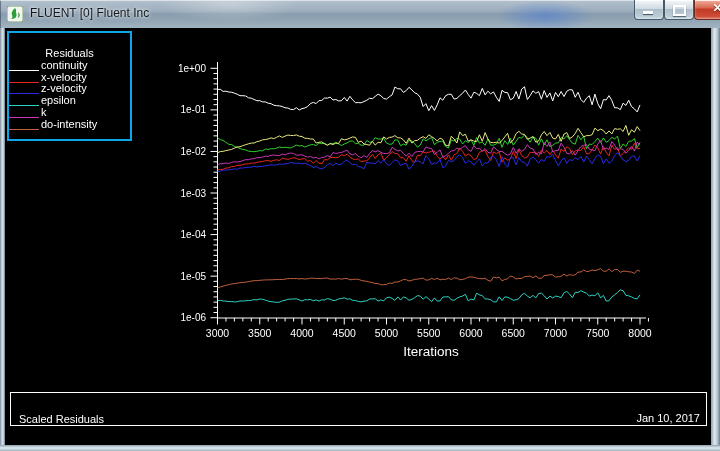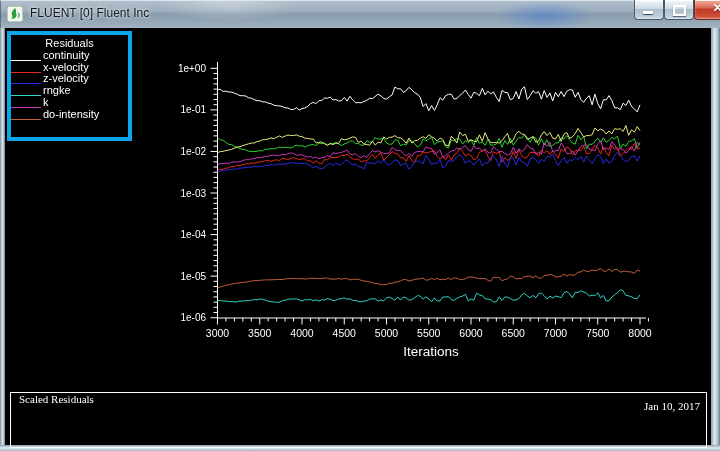--- a/index.html
+++ b/index.html
@@ -52,32 +52,32 @@
   .frame-right{position:absolute;left:711px;top:28px;width:9px;height:417px;
     background:linear-gradient(to right,#8fa0ae,#dfe9f0 40%,#b7c7d3 70%,#6b7d8c);}
   .frame-bottom{position:absolute;left:0;top:445px;width:720px;height:6px;
     background:linear-gradient(to bottom,#8fa0ae,#e2ecf2 50%,#9fb1bf);}
   
   .client{position:absolute;left:5px;top:28px;width:706px;height:417px;background:#000;}
   #plot-svg{position:absolute;left:0;top:0;width:720px;height:451px;}
   
   .legend{
     position:absolute;left:7px;top:31px;width:125px;height:110px;
-    border:4px solid #0ea5e9;color:#fff;background:#000;box-sizing:border-box;
-    padding-top:2px;
+    border:2px solid #0ea5e9;color:#fff;background:#000;box-sizing:border-box;
+    padding-top:14px;
   }
   .legend-title{text-align:center;font-size:11px;line-height:12px;}
   .legend-row{display:flex;align-items:flex-end;height:11.8px;}
   .legend-swatch{width:30px;height:1px;flex:0 0 30px;}
   .legend-label{font-size:11px;line-height:11px;margin-left:2px;white-space:nowrap;}
   
   .footer-box{
-    position:absolute;left:10px;top:392px;width:697px;height:56px;
+    position:absolute;left:10px;top:392px;width:697px;height:34px;
     border:1px solid #fff;box-sizing:border-box;color:#fff;
-    display:flex;justify-content:space-between;align-items:flex-start;font-family:Liberation Serif, serif;
+    display:flex;justify-content:space-between;align-items:flex-end;
   }
   .footer-caption{font-size:11px;margin-left:8px;}
   .footer-right{font-size:11px;line-height:14.5px;text-align:right;margin-right:6px;padding-top:6px;}
 </style>
 </head>
 <body>
 
 <div class="titlebar">
   <svg class="app-icon" viewBox="0 0 16 16">
     <rect x="0" y="0" width="16" height="16" rx="2" fill="#f2f6ee" stroke="#7aa06a" stroke-width="1"></rect>
@@ -251,21 +251,21 @@
   <div class="legend-row">
     <span class="legend-swatch" style="background: rgb(232, 39, 28);"></span>
     <span class="legend-label">x-velocity</span>
   </div>
   <div class="legend-row">
     <span class="legend-swatch" style="background: rgb(43, 43, 232);"></span>
     <span class="legend-label">z-velocity</span>
   </div>
   <div class="legend-row">
     <span class="legend-swatch" style="background: rgb(47, 211, 198);"></span>
-    <span class="legend-label">rngke</span>
+    <span class="legend-label">epsilon</span>
   </div>
   <div class="legend-row">
     <span class="legend-swatch" style="background: rgb(201, 54, 182);"></span>
     <span class="legend-label">k</span>
   </div>
   <div class="legend-row">
     <span class="legend-swatch" style="background: rgb(194, 96, 62);"></span>
     <span class="legend-label">do-intensity</span>
   </div>
 </div>

